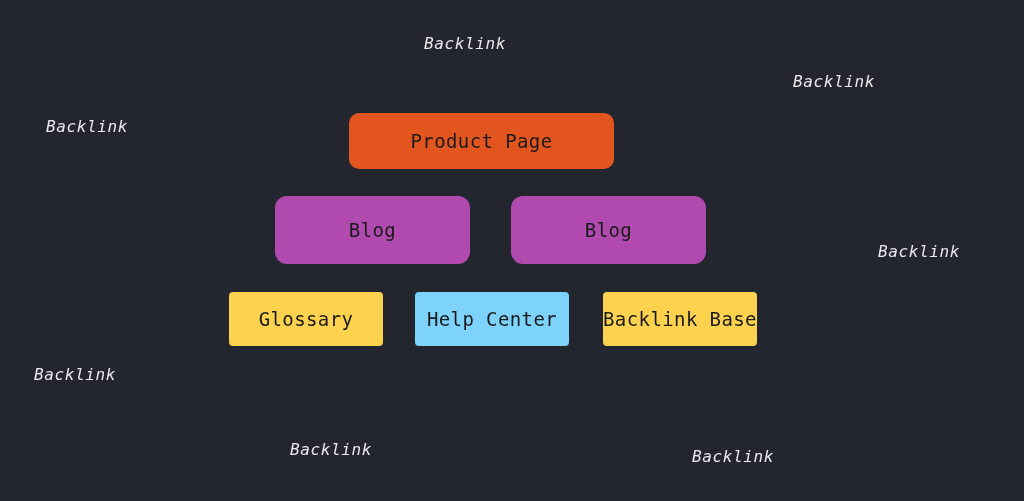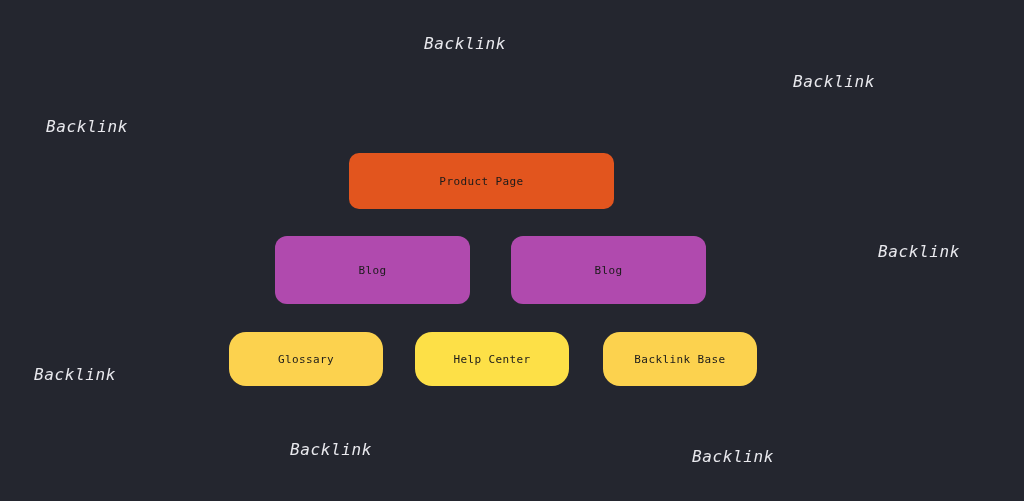--- a/index.html
+++ b/index.html
@@ -20,38 +20,37 @@
   }
   .node {
     position: absolute;
     display: flex;
     align-items: center;
     justify-content: center;
     box-sizing: border-box;
     border-radius: 9px;
     color: #1b1b1b;
     font-family: "DejaVu Sans Mono", monospace;
-    font-size: 11px;
+    font-size: 19px;
     letter-spacing: 0.4px;
     line-height: 1;
     white-space: nowrap;
-    margin-top: 40px;
     -webkit-font-smoothing: antialiased;
   }
   .node-product {
     background: #e2551e;
     border-radius: 10px;
   }
   .node-blog {
     background: #b04aae;
     border-radius: 12px;
   }
   .node-leaf {
     background: #fcd24e;
-    border-radius: 17px;
+    border-radius: 4px;
   }
   .backlink {
     position: absolute;
     color: #e9e9ee;
     font-family: "DejaVu Sans Mono", monospace;
     font-style: italic;
     font-size: 16px;
     letter-spacing: 0.6px;
     line-height: 1;
     white-space: nowrap;
@@ -68,21 +67,21 @@
     </div>
     <div class="node node-blog" style="left: 275px; top: 196px; width: 195px; height: 68px; background: rgb(176, 74, 174); color: rgb(27, 27, 27);">
       <span>Blog</span>
     </div>
     <div class="node node-blog" style="left: 511px; top: 196px; width: 195px; height: 68px; background: rgb(176, 74, 174); color: rgb(27, 27, 27);">
       <span>Blog</span>
     </div>
     <div class="node node-leaf" style="left: 229px; top: 292px; width: 154px; height: 54px; background: rgb(252, 210, 78); color: rgb(27, 27, 27);">
       <span>Glossary</span>
     </div>
-    <div class="node node-leaf" style="left: 415px; top: 292px; width: 154px; height: 54px; background: #fde047; color: rgb(27, 27, 27);">
+    <div class="node node-leaf" style="left: 415px; top: 292px; width: 154px; height: 54px; background: #7dd3fc; color: rgb(27, 27, 27);">
       <span>Help Center</span>
     </div>
     <div class="node node-leaf" style="left: 603px; top: 292px; width: 154px; height: 54px; background: rgb(252, 210, 78); color: rgb(27, 27, 27);">
       <span>Backlink Base</span>
     </div>
     <div class="backlink" style="left: 424px; top: 36px; color: rgb(233, 233, 238);">Backlink</div>
     <div class="backlink" style="left: 793px; top: 74px; color: rgb(233, 233, 238);">Backlink</div>
     <div class="backlink" style="left: 46px; top: 119px; color: rgb(233, 233, 238);">Backlink</div>
     <div class="backlink" style="left: 878px; top: 244px; color: rgb(233, 233, 238);">Backlink</div>
     <div class="backlink" style="left: 34px; top: 367px; color: rgb(233, 233, 238);">Backlink</div>

